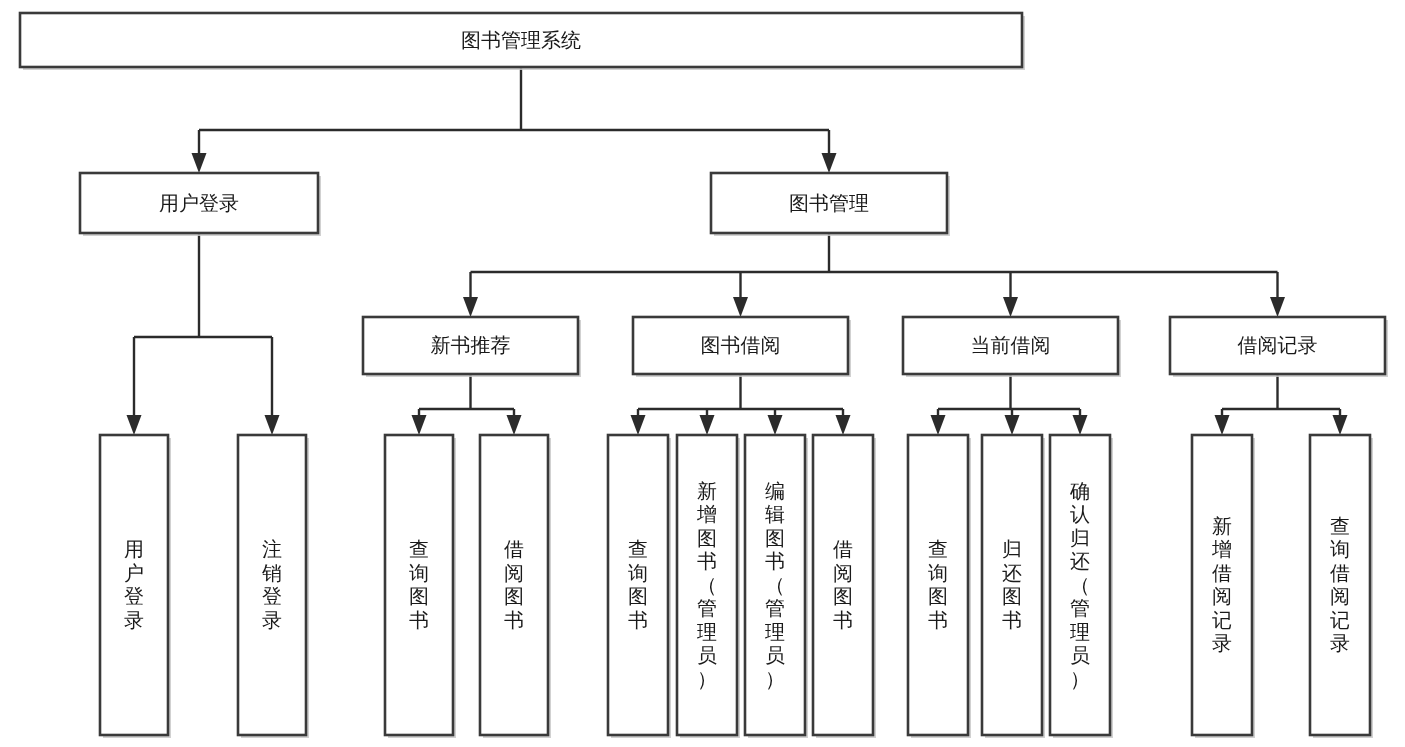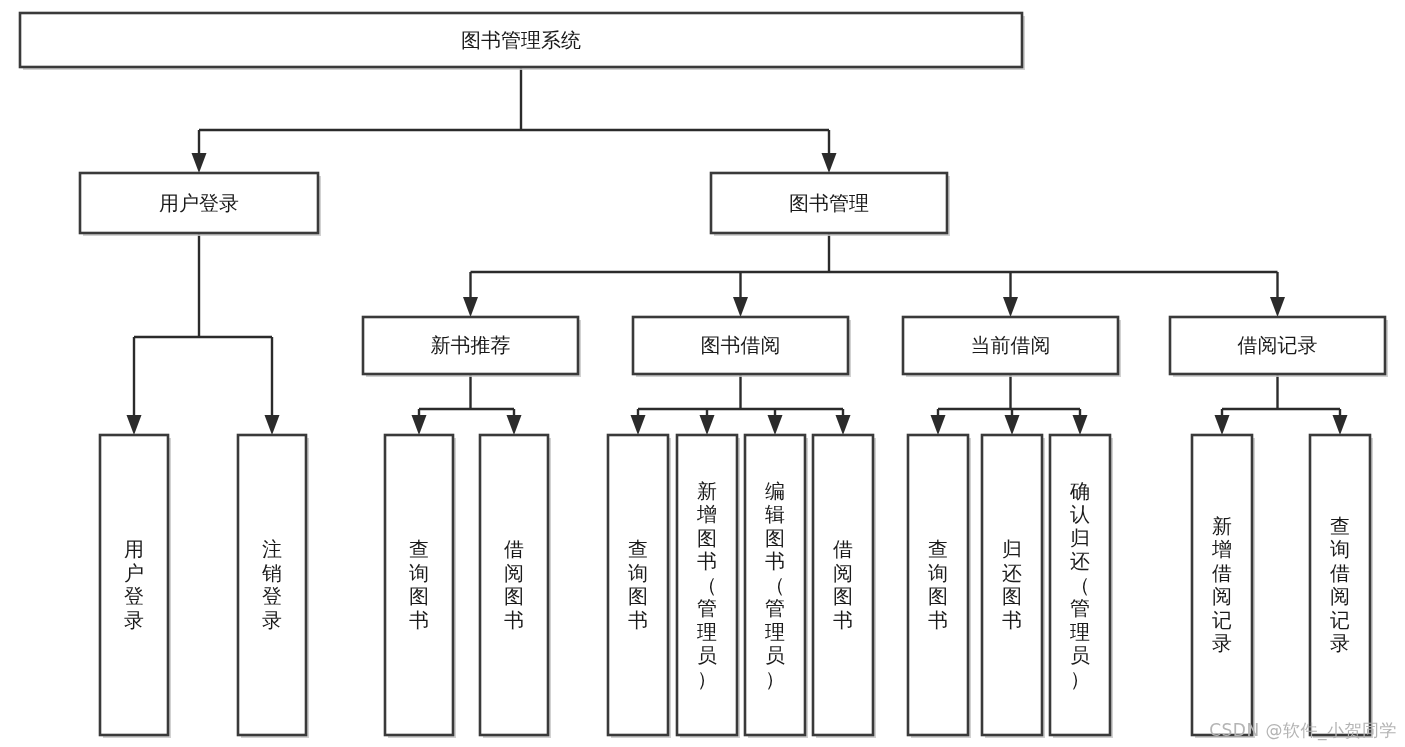--- a/index.html
+++ b/index.html
@@ -243,14 +243,13 @@
           <text x="1222" y="532.83" class="node-label-v"><tspan x="1222" dy="0">新</tspan><tspan x="1222" dy="23.5">增</tspan><tspan x="1222" dy="23.5">借</tspan><tspan x="1222" dy="23.5">阅</tspan><tspan x="1222" dy="23.5">记</tspan><tspan x="1222" dy="23.5">录</tspan></text>
         </g>
         <g>
           <rect x="1313" y="438" width="60" height="300" class="node-shadow"></rect>
           <rect x="1310" y="435" width="60" height="300" class="node-box"></rect>
           <text x="1340" y="532.83" class="node-label-v"><tspan x="1340" dy="0">查</tspan><tspan x="1340" dy="23.5">询</tspan><tspan x="1340" dy="23.5">借</tspan><tspan x="1340" dy="23.5">阅</tspan><tspan x="1340" dy="23.5">记</tspan><tspan x="1340" dy="23.5">录</tspan></text>
         </g>
       </g>
   </svg>
 
-  <div class="watermark">CSDN @软件_小贺同学</div>
 </div>
 
 </body></html>

